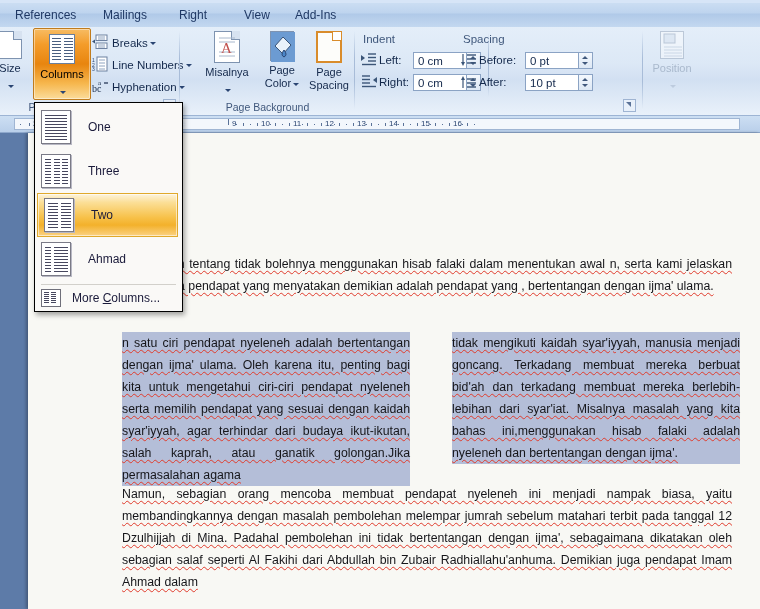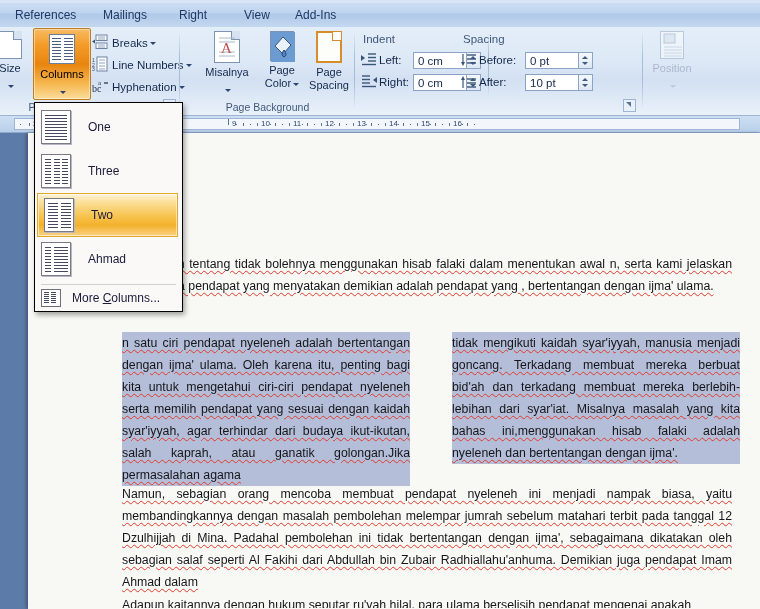--- a/index.html
+++ b/index.html
@@ -462,23 +462,20 @@
       <span class="sq sq-r">n satu ciri pendapat nyeleneh adalah bertentangan dengan ijma' ulama. Oleh karena itu, penting bagi kita untuk mengetahui ciri-ciri pendapat nyeleneh serta memilih pendapat yang sesuai dengan kaidah syar'iyyah, agar terhindar dari budaya ikut-ikutan, salah kaprah, atau ganatik golongan.Jika permasalahan agama</span>
     </div>
     <div class="para just sel" style="left:424px;top:199px;width:288px">
       <span class="sq sq-r">tidak mengikuti kaidah syar'iyyah, manusia menjadi goncang. Terkadang membuat mereka berbuat bid'ah dan terkadang membuat mereka berlebih-lebihan dari syar'iat. Misalnya masalah yang kita bahas ini,menggunakan hisab falaki adalah nyeleneh dan bertentangan dengan ijma'.</span>
     </div>
 
     <div class="para just" style="left:94px;top:350px;width:610px">
       <span class="sq sq-r">Namun, sebagian orang mencoba membuat pendapat nyeleneh ini menjadi nampak biasa, yaitu membandingkannya dengan masalah pembolehan melempar jumrah sebelum matahari terbit pada tanggal 12 Dzulhijjah di Mina. Padahal pembolehan ini tidak bertentangan dengan ijma', sebagaimana dikatakan oleh sebagian salaf seperti Al Fakihi dari Abdullah bin Zubair Radhiallahu'anhuma. Demikian juga pendapat Imam Ahmad dalam</span>
     </div>
 
-    <div class="para just" style="left:94px;top:461px;width:620px;overflow:hidden;height:14px">
-      <span class="sq sq-r">Adapun kaitannya dengan hukum seputar ru'yah hilal, para ulama berselisih pendapat mengenai apakah</span>
-    </div>
 
   </div>
 </div>
 
 <div class="menu">
 
   <div class="mitem">
     <span class="mi-ic">
       <i class="mline" style="left:3px;top:4px;width:22px"></i>
         <i class="mline" style="left:3px;top:7px;width:22px"></i>

